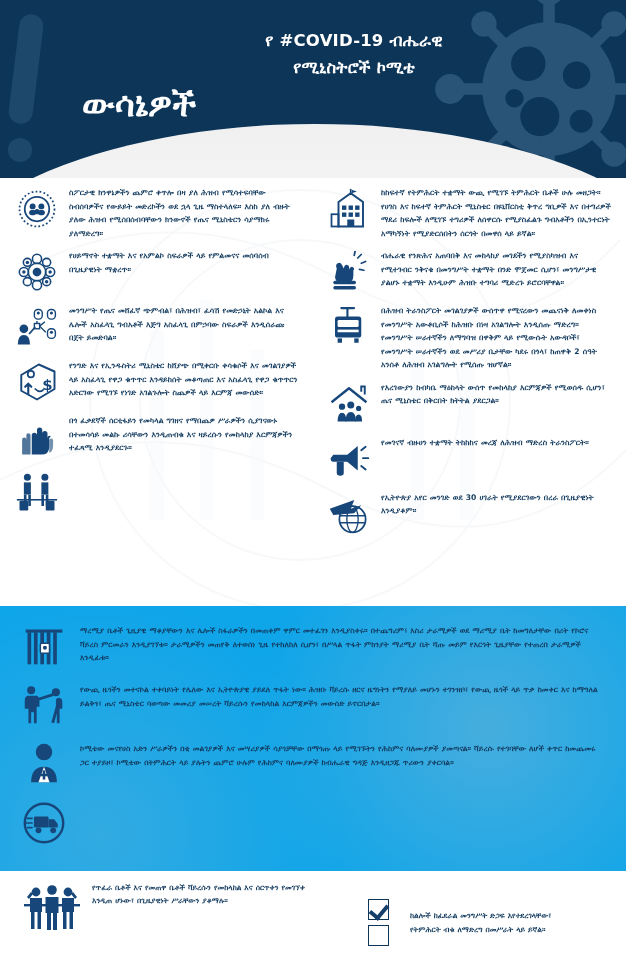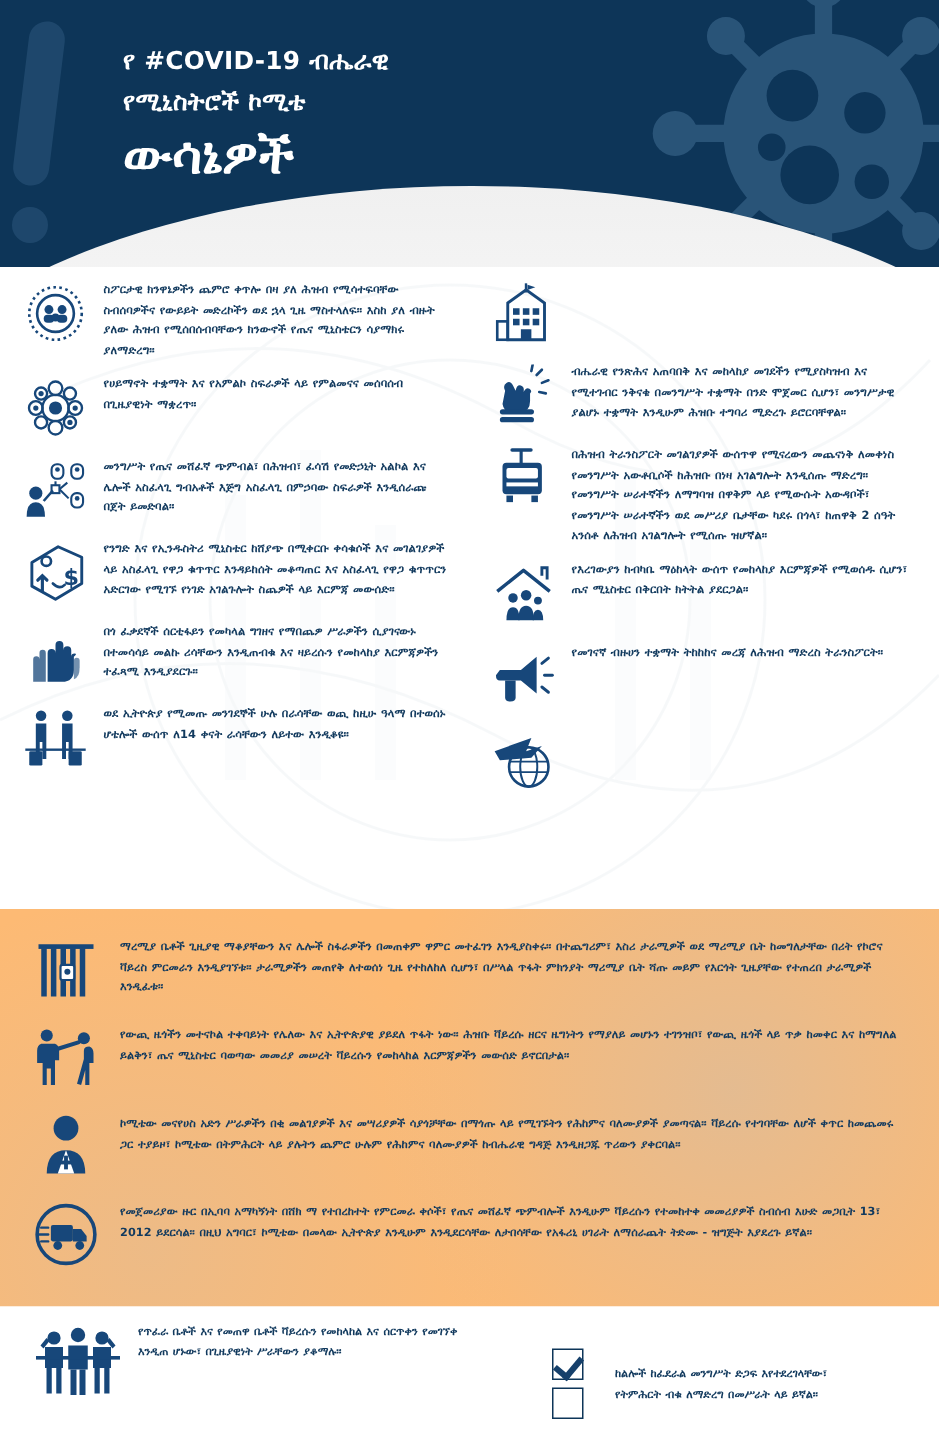--- a/index.html
+++ b/index.html
@@ -66,20 +66,21 @@
     z-index: 3;
     padding: 28px 0 0 82px;
     color: #ffffff;
   }
   .header-l1, .header-l2 {
     font-size: 16.5px;
     font-weight: bold;
     letter-spacing: 0.2px;
     line-height: 1.62;
     white-space: nowrap;
+    text-align: center;
   }
   .header-l3 {
     font-size: 34px;
     font-weight: bold;
     line-height: 1.28;
     margin-top: 2px;
     white-space: nowrap;
   }
 
   
@@ -129,21 +130,21 @@
     letter-spacing: 0.05px;
     word-spacing: 0.4px;
   }
 
   
   .gray-band {
     position: relative;
     z-index: 2;
     width: 626px;
     height: 265px;
-    background: #fdba74;
+    background: #0ea5e9;
     padding: 18px 20px 0 20px;
   }
   .gray-band::before {
     content: "";
     position: absolute;
     inset: 0;
     background:
       radial-gradient(circle at 78% 46%, rgba(180,190,200,0.34) 0%, rgba(180,190,200,0) 46%),
       radial-gradient(circle at 16% 86%, rgba(180,190,200,0.22) 0%, rgba(180,190,200,0) 42%);
     pointer-events: none;
@@ -388,21 +389,20 @@
               <path d="M9 27 h3 v13 h-3z M14 27 h3 v13 h-3z"></path>
             <circle cx="33" cy="7" r="4"></circle>
               <path d="M29 13 h8 v14 h-8z"></path>
               <path d="M29 27 h3 v13 h-3z M34 27 h3 v13 h-3z"></path>
             <rect x="4" y="34" width="10" height="11" rx="1"></rect>
             <rect x="34" y="34" width="10" height="11" rx="1"></rect>
             <rect x="1" y="32" width="46" height="1.8"></rect>
           </g>
         </svg>
       </div>
-      <div class="item-text">ወደ ኢትዮጵያ የሚመጡ መንገደኞች ሁሉ በራሳቸው ወጪ ከዚሁ ዓላማ በተወሰኑ ሆቴሎች ውሰጥ ለ14 ቀናት ራሳቸውን ለይተው እንዲቆዩ።</div>
     </div>
   </div>
 
   <div class="col">
 
     <div class="item">
       <div class="item-icon">
         <svg viewBox="0 0 48 48">
           <g fill="#17477a">
             <path d="M12 16 L26 6 L40 16 L40 44 L12 44 Z" fill="none" stroke="#17477a" stroke-width="2.2"></path>
@@ -412,20 +412,21 @@
             <rect x="16" y="28" width="5" height="5"></rect>
               <rect x="23.5" y="28" width="5" height="5"></rect>
               <rect x="31" y="28" width="5" height="5"></rect>
             <rect x="22" y="36" width="8" height="8"></rect>
             <rect x="25" y="1" width="1.8" height="7"></rect>
             <path d="M27 2 l6 2 l-6 2z"></path>
             <rect x="4" y="30" width="8" height="14" fill="none" stroke="#17477a" stroke-width="2"></rect>
           </g>
         </svg>
       </div>
+      <div class="item-text">ከከፍተኛ የትምሕርት ተቋማት ውጪ የሚገኙ ትምሕርት ቤቶች ሁሉ መዘጋት። የሀገስ እና ከፍተኛ ትምሕርት ሚኒስቴር በዩኒቨርስቲ ቅጥረ ግቢዎች እና በተግሪዎች ማደሪ ከፍሎች ለሚገኙ ተግሪዎች ለሰዋርሱ የሚያስፈልጉ ግብአቶችን በኢንተርነት አማካኝነት የሚያድርሰበትን ሰርጎት በመዋሰ ላይ ይኛል።</div>
     </div>
 
     <div class="item">
       <div class="item-icon">
         <svg viewBox="0 0 48 48">
           <g fill="#17477a">
             <path d="M10 20 q-2-4 1-6 t5 2 l2 4 q1-5 4-4 t2 5 q2-4 4.5-2.5 T29 22 l0 6 q0 8-8 9 l-6 0 q-6-1-7-7z"></path>
             <rect x="6" y="34" width="26" height="4" rx="2"></rect>
             <rect x="6" y="40" width="26" height="4" rx="2"></rect>
             <g stroke="#17477a" stroke-width="2" stroke-linecap="round" fill="none">
@@ -496,20 +497,21 @@
       <div class="item-icon">
         <svg viewBox="0 0 48 48">
           <circle cx="28" cy="30" r="15" fill="none" stroke="#17477a" stroke-width="2"></circle>
           <g fill="none" stroke="#17477a" stroke-width="1.5">
             <ellipse cx="28" cy="30" rx="6.5" ry="15"></ellipse>
             <path d="M13.4 26 h29.2 M13.4 34 h29.2"></path>
           </g>
           <path d="M2 18 L30 8 L26 18 L38 14 L30 23 L6 25 Z" fill="#17477a"></path>
         </svg>
       </div>
+      <div class="item-text">የኢትዮጵያ አየር መንገድ ወደ 30 ሀገራት የሚያደርገውን በረራ በጊዜያዊነት እንዲያቆም።</div>
     </div>
   </div>
 </div>
 
 <div class="gray-band">
 
   <div class="wide-item">
     <div class="wide-icon">
       <svg viewBox="0 0 48 48">
         <g fill="#17477a">
@@ -569,21 +571,20 @@
           <circle cx="18" cy="32" r="3.2"></circle>
             <circle cx="34" cy="32" r="3.2"></circle>
         </g>
         <g stroke="#17477a" stroke-width="1.8" stroke-linecap="round">
           <path d="M6 19 h5"></path>
             <path d="M4 24 h7"></path>
             <path d="M6 29 h5"></path>
         </g>
       </svg>
     </div>
-    <div class="wide-text">የመጀመሪያው ዙር በኢባባ አማካኝነት በሸክ ማ የተበረከተት የምርመራ ቀሶች፣ የጤና መሸፈኛ ጭምብሎች እንዲሁም ቫይረሱን የተመከተቀ መመሪያዎች ስብሰብ እሁድ መጋቢት 13፣ 2012 ይደርሳል። በዚህ አግባር፣ ኮሚቴው በመላው ኢትዮጵያ እንዲሁም እንዲደርሳቸው ለታበሳቸው የአፋሪኒ ሀገራት ለማሰራጨት ትድሙ - ዝግጅት እያደረጉ ይኛል።</div>
   </div>
 </div>
 
 <div class="footer">
 
   <div class="footer-left">
     <div class="footer-icon">
       <svg viewBox="0 0 60 52">
         <g fill="#17477a">
           <circle cx="14" cy="11" r="4.4"></circle>

